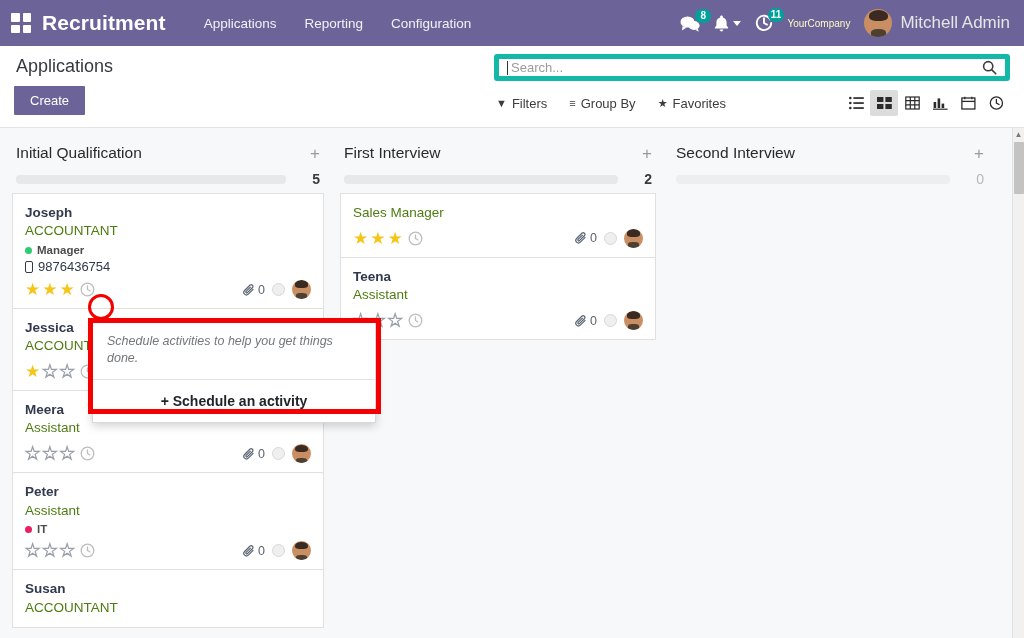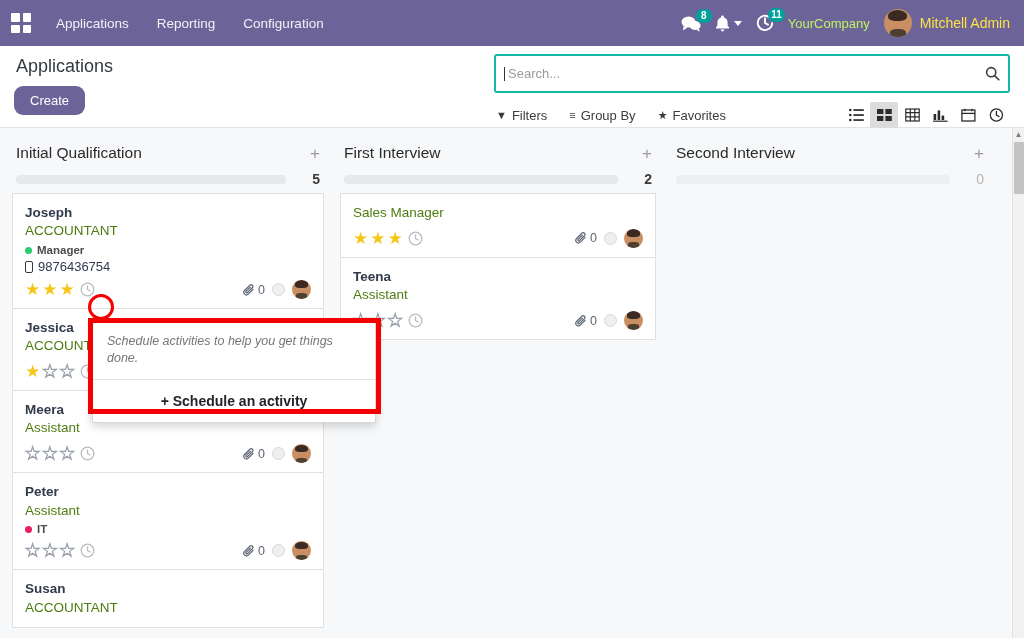--- a/index.html
+++ b/index.html
@@ -27,36 +27,36 @@
   .nav-menu .mi{ padding:6px 14px; font-size:13.5px; color:#f2f1f6; cursor:pointer; white-space:nowrap;}
   .nav-right{ margin-left:auto; display:flex; align-items:center; gap:14px; }
   .nav-icon{ position:relative; display:flex; align-items:center; cursor:pointer; color:#fff; }
   .badge{
     position:absolute; top:-6px; right:-11px; background:#00A09D; color:#fff;
     border-radius:9px; font-size:10px; line-height:13px; min-width:16px; height:14px;
     text-align:center; padding:0 3px; font-weight:bold;
   }
   .caret-dn{ width:0;height:0;border-left:4px solid transparent;border-right:4px solid transparent;
     border-top:5px solid #fff; margin-left:4px; }
-  .company{ font-size:13px; color:#bef264; cursor:pointer; }
+  .company{ font-size:10px; color:#fef9c3; cursor:pointer; }
   .user-box{ display:flex; align-items:center; gap:8px; cursor:pointer; }
   .avatar-nav{ width:28px;height:28px;border-radius:50%; overflow:hidden; flex:none; }
-  .user-name{ font-size:14px; color:#fde047; }
+  .user-name{ font-size:17px; color:#e5e5e5; }
 
   
   .cp{ background:#fff; border-bottom:1px solid #e4e4e4; padding:8px 14px 6px 14px;
        display:flex; align-items:flex-start; position:relative; z-index:20; height:82px;}
   .cp-left{ flex:none; }
   .page-title{ font-size:18px; color:#343a40; font-weight:normal; margin:2px 0 9px 2px; }
-  .btn-create{ background:#6C6499; color:#fff; border:none; border-radius:9px;
+  .btn-create{ background:#6C6499; color:#fff; border:none; border-radius:1px;
     padding:7px 16px; font-size:13px; cursor:pointer; font-family:inherit; }
   .cp-right{ margin-left:auto; width:516px; }
   .searchbar{
-    display:flex; align-items:center; border:2px solid #14b8a6; border-radius:3px;
-    background:#fff; height:39px; padding:0 8px;
+    display:flex; align-items:center; border:5px solid #14b8a6; border-radius:3px;
+    background:#fff; height:27px; padding:0 8px;
   }
   .searchbar .cursor{ width:1px; height:14px; background:#333; margin-right:1px;}
   .search-input{ flex:1; border:none; outline:none; font-size:13px; color:#8a8a8a;
     font-family:inherit; background:transparent; }
   .search-input::placeholder{ color:#9b9b9b; opacity:1; }
   .magnifier{ color:#4b4b4b; font-size:14px; display:flex; cursor:pointer;}
   .cp-toolbar{ display:flex; align-items:center; margin-top:9px; }
   .tb-item{ display:flex; align-items:center; gap:5px; font-size:13px; color:#3c3c3c;
     padding:2px 10px 2px 2px; margin-right:10px; cursor:pointer; white-space:nowrap;}
   .tb-item .gl{ font-size:11px; }
@@ -141,20 +141,21 @@
 </head>
 <body>
 
 <div class="navbar">
   <div class="apps-grid">
     <i></i>
       <i></i>
       <i></i>
       <i></i>
   </div>
+  <div class="brand">Recruitment</div>
 
   <div class="nav-menu">
     <div class="mi">Applications</div>
     <div class="mi">Reporting</div>
     <div class="mi">Configuration</div>
   </div>
 
   <div class="nav-right">
     <div class="nav-icon">
       <svg width="20" height="17" viewBox="0 0 20 17" fill="#ffffff">

